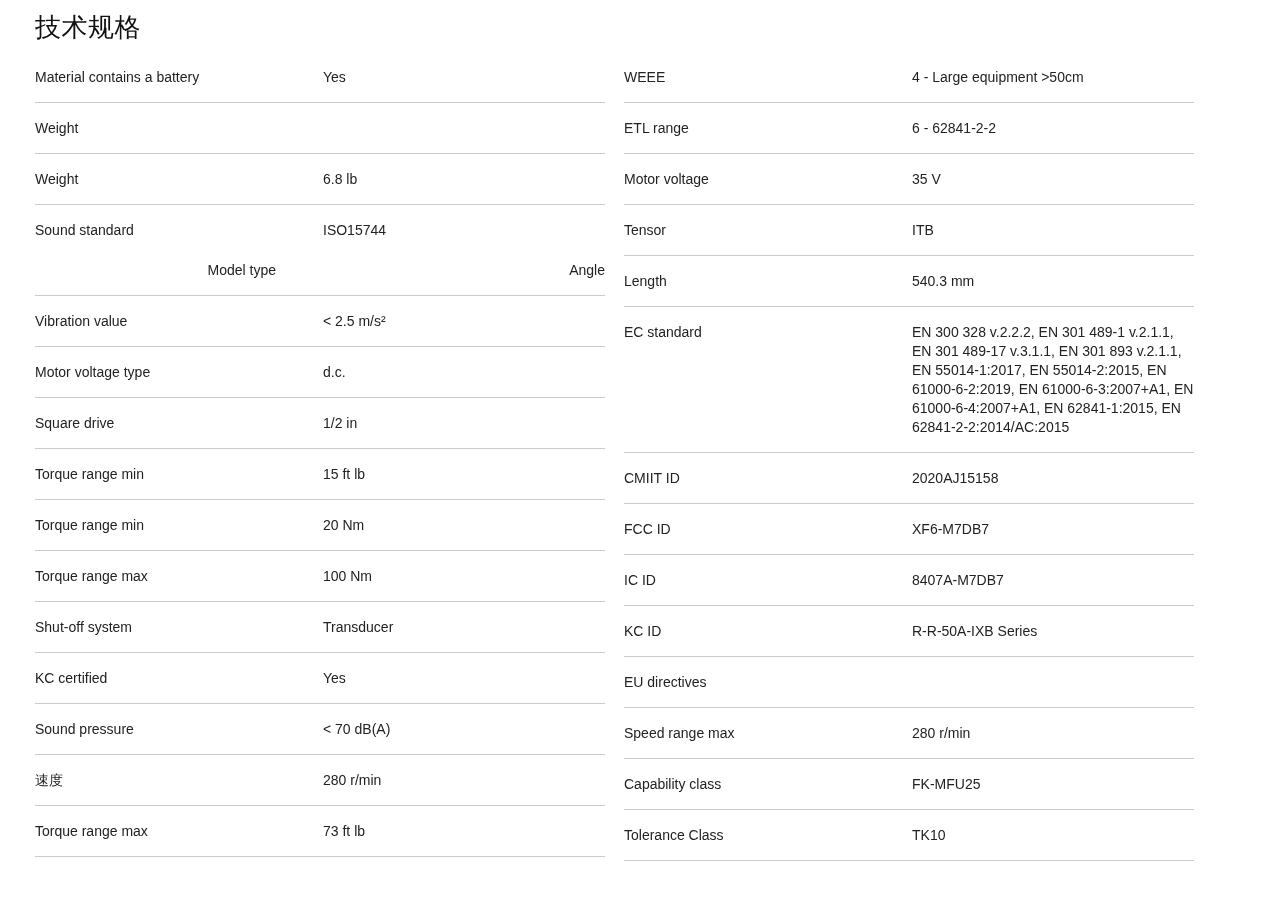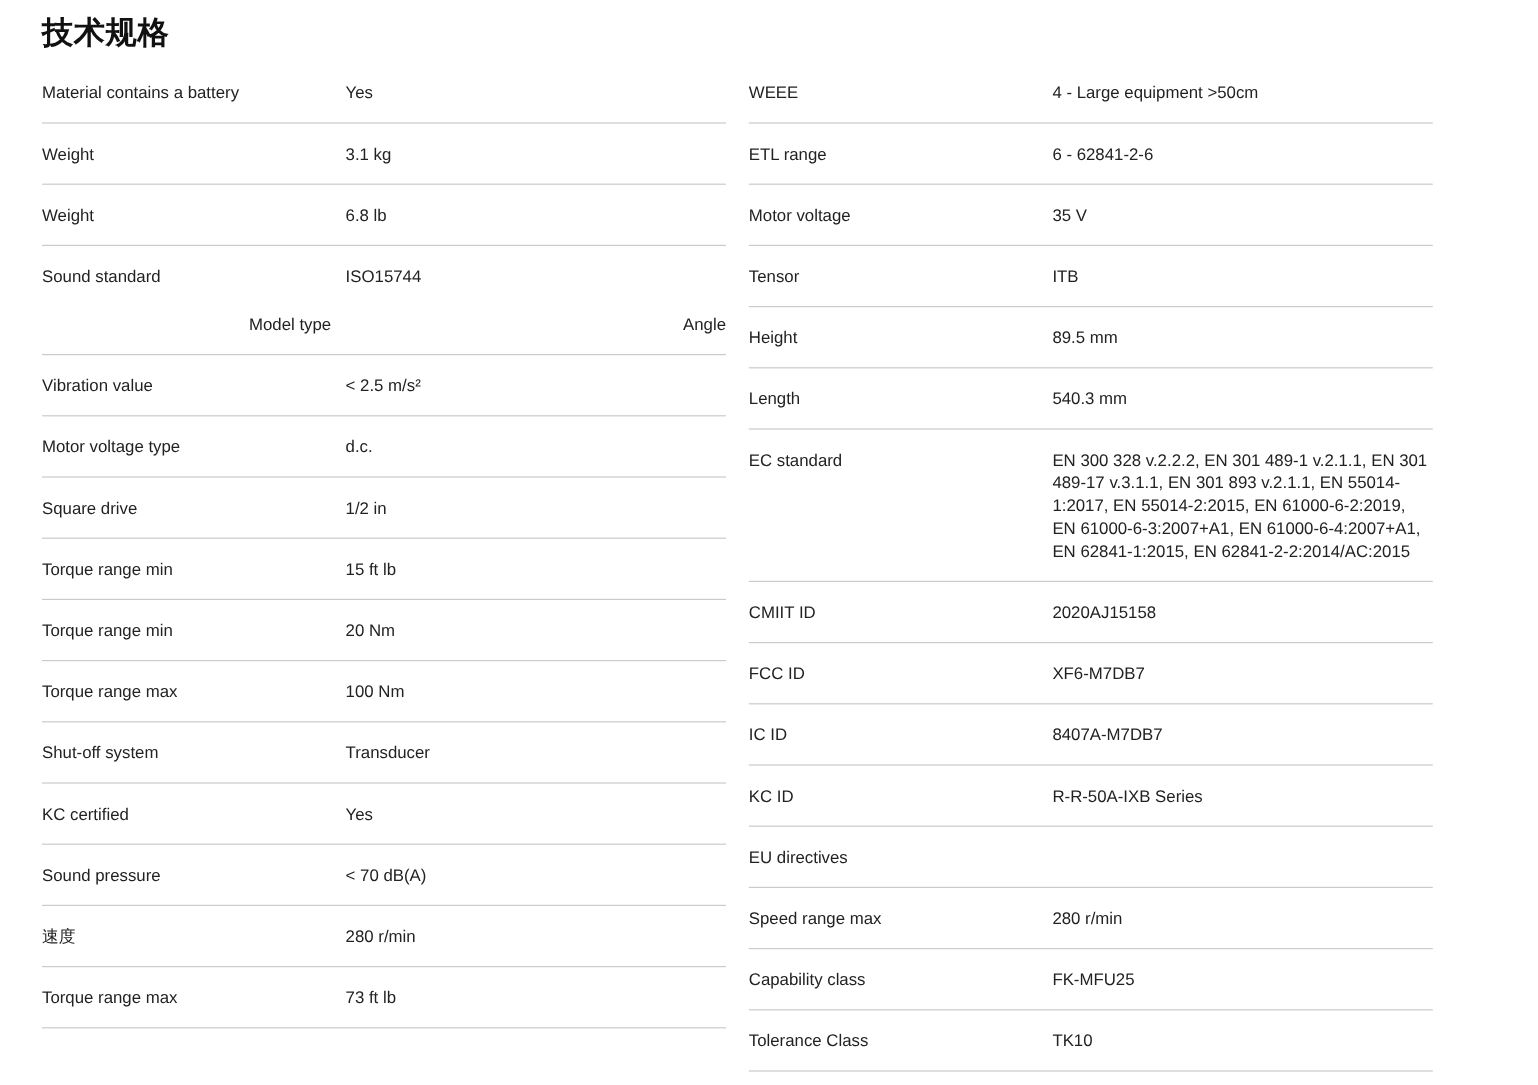--- a/index.html
+++ b/index.html
@@ -21,40 +21,41 @@
     font-family: "Liberation Sans", "DejaVu Sans", sans-serif;
     color: var(--text);
   }
   .page {
     padding: 10px 87px 0 35px;
   }
   .page-title {
     margin: 0 0 8px 0;
     font-size: 26px;
     line-height: 34px;
-    font-weight: 700;
+    font-weight: 400;
     color: var(--title);
     letter-spacing: 0.5px;
   }
   .spec-grid {
     display: flex;
     gap: 19px;
     align-items: flex-start;
   }
   .spec-col {
     width: 570px;
     flex: 0 0 570px;
   }
   .spec-cell {
     border-bottom: 1px solid var(--divider);
     padding: 16px 0 15px 0;
   }
   .spec-row {
     display: flex;
     align-items: flex-start;
+    gap: 35px;
   }
   .spec-row + .spec-row {
     margin-top: 21px;
     text-align: right;
   }
   .spec-label {
     width: 253px;
     flex: 0 0 253px;
     font-size: 14px;
     line-height: 19px;
@@ -75,21 +76,20 @@
       <div class="spec-col">
         <div class="spec-cell">
           <div class="spec-row">
             <div class="spec-label">Material contains a battery</div>
             <div class="spec-value">Yes</div>
           </div>
         </div>
         <div class="spec-cell">
           <div class="spec-row">
             <div class="spec-label">Weight</div>
-            <div class="spec-value">3.1 kg</div>
           </div>
         </div>
         <div class="spec-cell">
           <div class="spec-row">
             <div class="spec-label">Weight</div>
             <div class="spec-value">6.8 lb</div>
           </div>
         </div>
         <div class="spec-cell">
           <div class="spec-row">
@@ -171,39 +171,33 @@
       <div class="spec-col">
         <div class="spec-cell">
           <div class="spec-row">
             <div class="spec-label">WEEE</div>
             <div class="spec-value">4 - Large equipment &gt;50cm</div>
           </div>
         </div>
         <div class="spec-cell">
           <div class="spec-row">
             <div class="spec-label">ETL range</div>
-            <div class="spec-value">6 - 62841-2-6</div>
+            <div class="spec-value">6 - 62841-2-2</div>
           </div>
         </div>
         <div class="spec-cell">
           <div class="spec-row">
             <div class="spec-label">Motor voltage</div>
             <div class="spec-value">35 V</div>
           </div>
         </div>
         <div class="spec-cell">
           <div class="spec-row">
             <div class="spec-label">Tensor</div>
             <div class="spec-value">ITB</div>
-          </div>
-        </div>
-        <div class="spec-cell">
-          <div class="spec-row">
-            <div class="spec-label">Height</div>
-            <div class="spec-value">89.5 mm</div>
           </div>
         </div>
         <div class="spec-cell">
           <div class="spec-row">
             <div class="spec-label">Length</div>
             <div class="spec-value">540.3 mm</div>
           </div>
         </div>
         <div class="spec-cell">
           <div class="spec-row">

